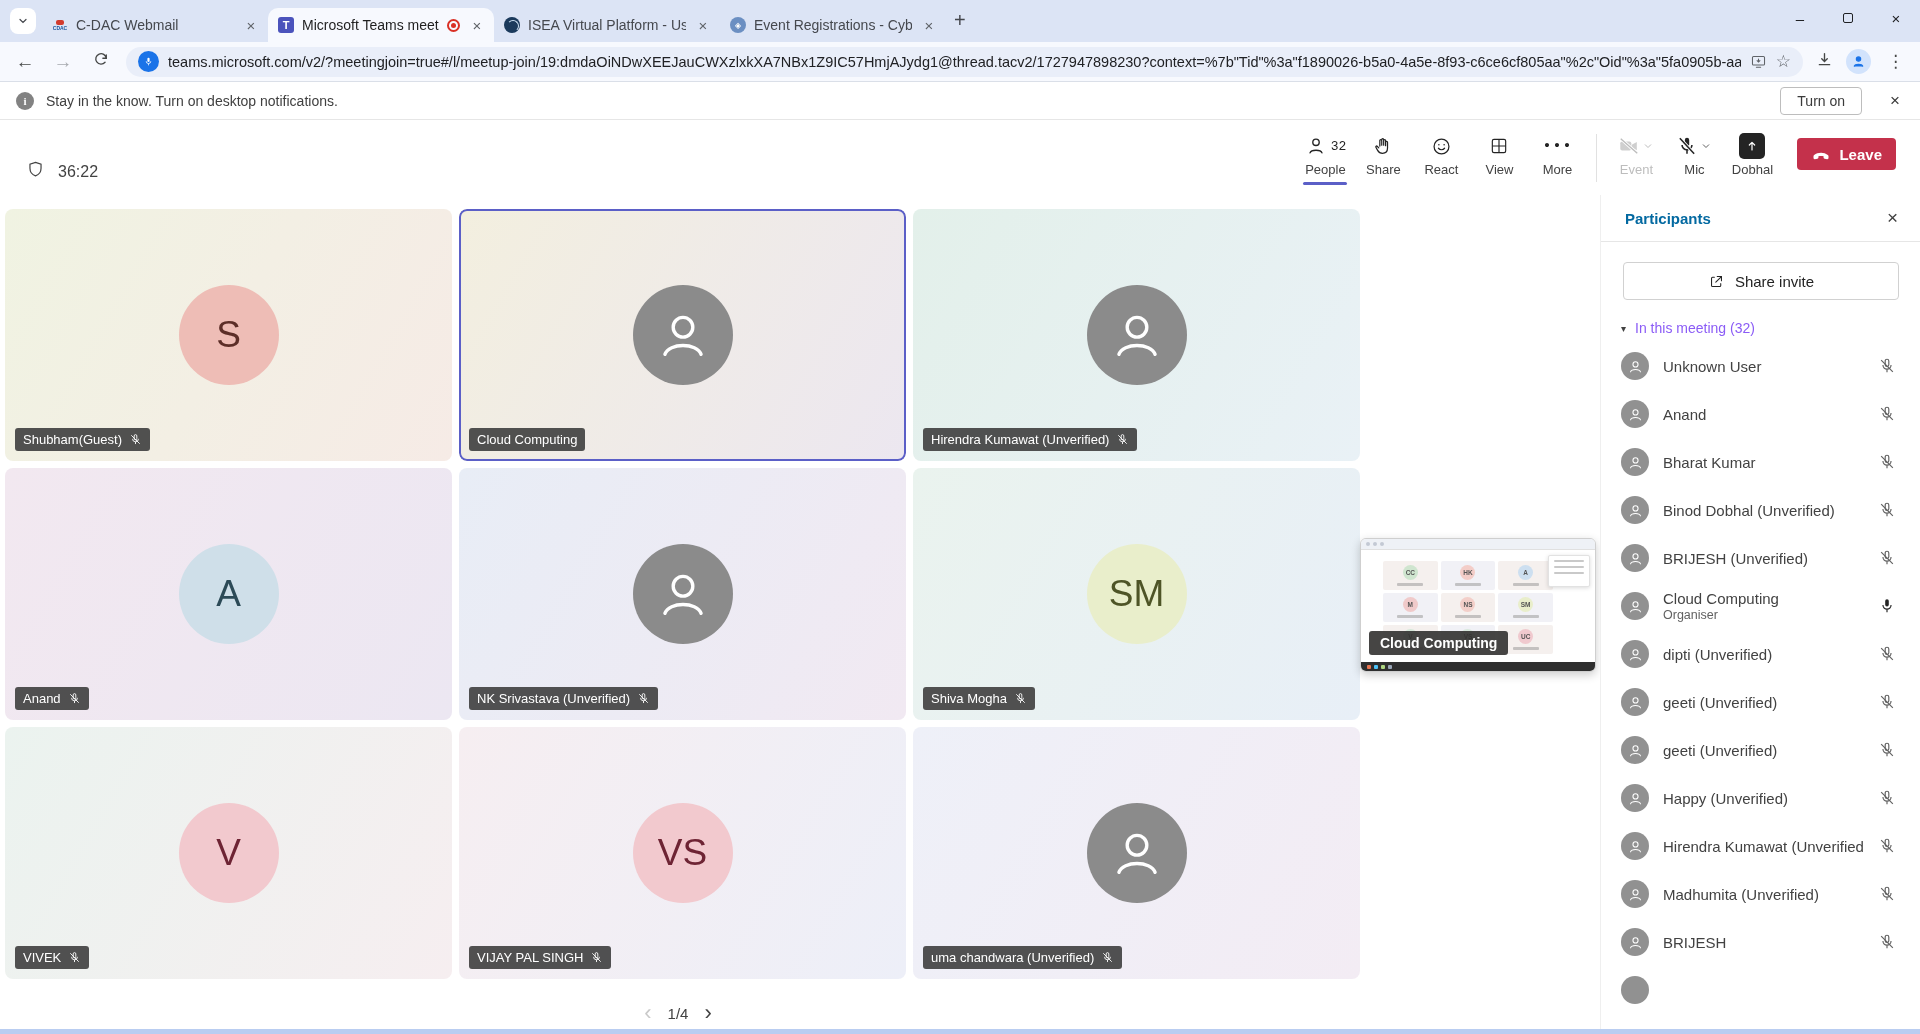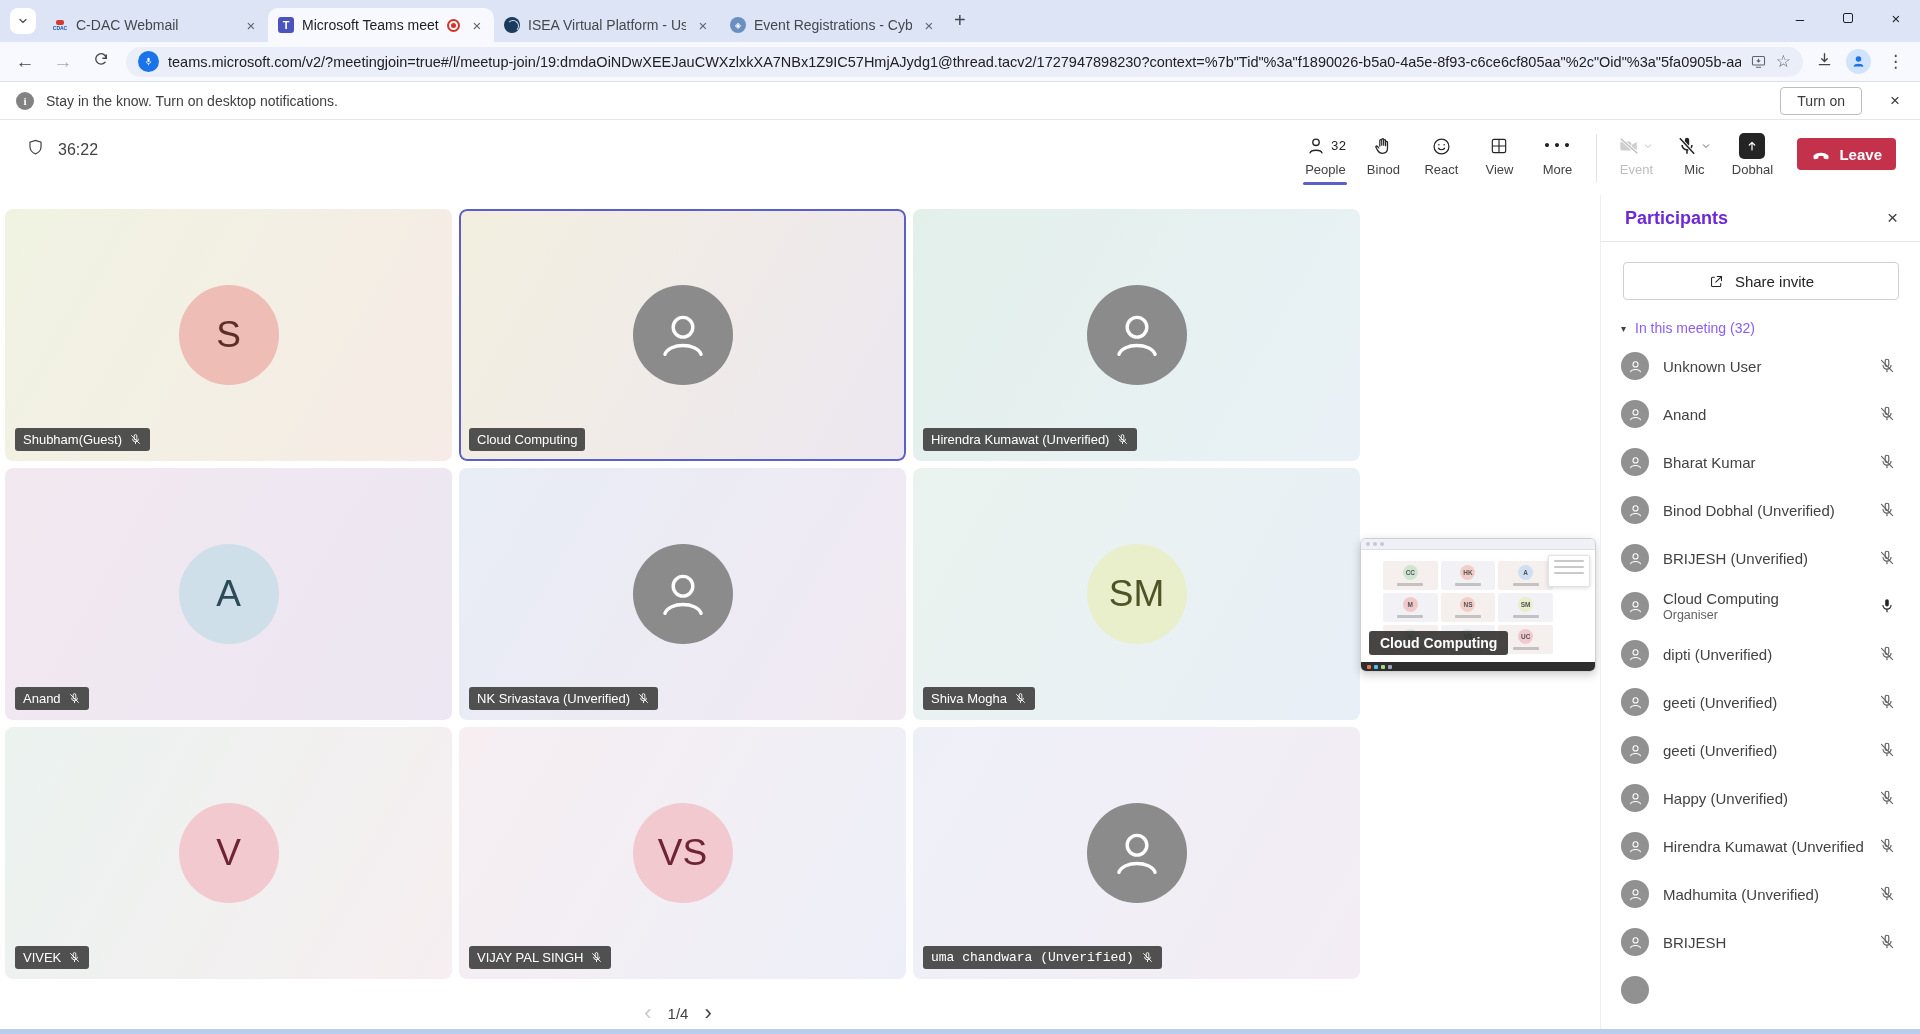--- a/index.html
+++ b/index.html
@@ -42,21 +42,21 @@
 
   .notifbar { height:38px; background:#fff; border-bottom:1px solid #e6e6e6; display:flex; align-items:center; padding:0 16px; gap:12px; }
   .info-icon { width:18px; height:18px; border-radius:50%; background:#828282; color:#fff; font-size:11px; font-weight:bold; font-family:"Liberation Serif",serif; display:flex; align-items:center; justify-content:center; }
   .notif-text { font-size:14px; color:#404040; flex:1; }
   .turnon-btn { border:1px solid #bdbdbd; background:#fff; border-radius:4px; padding:5px 16px; font-size:14px; color:#3a3a3a; margin-right:16px; }
   .notif-close { font-size:17px; color:#3a3a3a; margin-right:4px; }
 
   
   .meeting { position:relative; height:910px; background:#fff; }
   .meet-header { position:relative; height:75px; }
-  .timer-wrap { position:absolute; left:26px; top:18px; display:flex; align-items:center; gap:13px; }
+  .timer-wrap { position:absolute; left:26px; top:40px; display:flex; align-items:center; gap:13px; }
   .timer-text { font-size:16px; color:#424242; }
   .controls { position:absolute; right:14px; top:8px; display:flex; align-items:flex-start; }
   .ctrl { width:58px; display:flex; flex-direction:column; align-items:center; gap:3px; padding-top:5px; }
   .ctrl-iconrow { height:26px; display:flex; align-items:center; gap:2px;font-family:Liberation Mono, monospace; }
   .ctrl-label { font-size:13px; color:#424242; }
   .ctrl.disabled .ctrl-label { color:#bdbdbd; }
   .people-count { font-size:13px; color:#242424; margin-left:2px; }
   .active-bar { height:3px; width:44px; background:#5b5fc7; border-radius:3px; margin-top:2px; }
   .ctrl-divider { width:1px; height:48px; background:#e1e1e1; margin:6px 10px 0; }
   .more-dots { font-size:15px; letter-spacing:1px; color:#242424; }
@@ -69,21 +69,21 @@
     grid-template-columns:repeat(3,447px); grid-auto-rows:252px; gap:7px; }
   .tile { position:relative; border-radius:8px; overflow:hidden; display:flex; align-items:center; justify-content:center; }
   .tile[data-idx="0"] { background:linear-gradient(120deg,#f0f3e2,#f6ebe6); }
   .tile[data-idx="1"] { background:linear-gradient(120deg,#f3efdf,#ece7f0); }
   .tile[data-idx="2"] { background:linear-gradient(120deg,#e3f0ea,#e9f1f6); }
   .tile[data-idx="3"] { background:linear-gradient(120deg,#f2e8f0,#ece7f2); }
   .tile[data-idx="4"] { background:linear-gradient(120deg,#e8edf6,#f1e9f2); }
   .tile[data-idx="5"] { background:linear-gradient(120deg,#eaf3ee,#e8eff7); }
   .tile[data-idx="6"] { background:linear-gradient(120deg,#ebf3ef,#f6eef0); }
   .tile[data-idx="7"] { background:linear-gradient(120deg,#f6eef1,#edeff8); }
-  .tile[data-idx="8"] { background:linear-gradient(120deg,#eef0f8,#f3ecf4);font-family:Liberation Mono, monospace; }
+  .tile[data-idx="8"] { background:linear-gradient(120deg,#eef0f8,#f3ecf4); }
   .tile-border { position:absolute; inset:0; border:2.5px solid #5b5fc7; border-radius:8px; pointer-events:none; }
   .initials { width:100px; height:100px; border-radius:50%; display:flex; align-items:center; justify-content:center; font-size:37px; }
   .tile[data-idx="0"] .initials { background:#eebdb6; color:#5c2e28; }
   .tile[data-idx="3"] .initials { background:#cfdfe9; color:#2c4a57; }
   .tile[data-idx="5"] .initials { background:#e9eecb; color:#4e5426; }
   .tile[data-idx="6"] .initials { background:#f2c9ce; color:#6e2434; }
   .tile[data-idx="7"] .initials { background:#f2c9ce; color:#6e2434; }
   .person-big { width:100px; height:100px; border-radius:50%; background:#8b8b8b; display:flex; align-items:center; justify-content:center; }
   .plate { position:absolute; left:10px; bottom:10px; background:rgba(66,66,66,.92); color:#fff;
     font-size:13px; padding:4px 8px; border-radius:3px; display:flex; align-items:center; gap:7px; }
@@ -112,21 +112,21 @@
 
   
   .pagination { position:absolute; top:880px; left:0; width:1356px; display:flex; align-items:center; justify-content:center; gap:16px; }
   .page-prev { font-size:22px; color:#c9c9c9; }
   .page-next { font-size:22px; color:#424242; }
   .page-num { font-size:15px; color:#424242; }
 
   
   .panel { position:absolute; left:1600px; top:75px; width:320px; bottom:0; background:#fff; border-left:1px solid #efefef; overflow:hidden; }
   .panel-header { height:46px; display:flex; align-items:center; justify-content:space-between; padding:0 22px 0 24px; }
-  .panel-title { font-size:18px; font-weight:bold; color:#6d28d9; }
+  .panel-title { font-size:15px; font-weight:bold; color:#0369a1; }
   .panel-close { font-size:19px; color:#424242; }
   .panel-div { height:1px; background:#e6e6e6; }
   .share-invite { margin:20px 22px 12px; height:38px; border:1px solid #d1d1d1; border-radius:4px; background:#fff;
     display:flex; align-items:center; justify-content:center; gap:10px; font-size:15px; color:#242424; width:276px; }
   .section-row { display:flex; align-items:center; gap:9px; padding:8px 20px 6px; }
   .section-tri { font-size:10px; color:#424242; }
   .section-label { font-size:14px; color:#8b5cf6; }
   .p-row { height:48px; display:flex; align-items:center; gap:14px; padding:0 24px 0 20px; }
   .p-avatar { width:28px; height:28px; border-radius:50%; background:#919191; display:flex; align-items:center; justify-content:center; flex:0 0 28px; }
   .p-name-block { flex:1; min-width:0; }
@@ -253,21 +253,21 @@
         <span class="ctrl-label">People</span>
         <span class="active-bar"></span>
       </div>
 
       <div class="ctrl">
         <div class="ctrl-iconrow">
           <svg width="21" height="21" viewBox="0 0 24 24" fill="none" stroke="#242424" stroke-width="1.4" stroke-linecap="round" stroke-linejoin="round">
               <path d="M7.8 11.5V5.2a1.1 1.1 0 0 1 2.2 0v5.3m0-6.3a1.1 1.1 0 0 1 2.2 0v6.3m0-5.3a1.1 1.1 0 0 1 2.2 0v5.8m0-3.8a1.1 1.1 0 0 1 2.2 0v6.6c0 3.8-2.5 6-5.8 6-2.7 0-4.2-1.1-5.5-3.4l-2-3.6c-.5-.9.7-1.8 1.5-1.1l1.8 1.8"></path>
             </svg>
         </div>
-        <span class="ctrl-label">Binod</span>
+        <span class="ctrl-label">Share</span>
       </div>
 
       <div class="ctrl">
         <div class="ctrl-iconrow">
           <svg width="21" height="21" viewBox="0 0 24 24" fill="none" stroke="#242424" stroke-width="1.4">
               <circle cx="12" cy="12" r="8.5"></circle>
               <circle cx="9" cy="10" r="0.9" fill="#242424" stroke="none"></circle>
               <circle cx="15" cy="10" r="0.9" fill="#242424" stroke="none"></circle>
               <path d="M8.5 14c1.8 2.3 5.2 2.3 7 0" stroke-linecap="round"></path>
             </svg>

